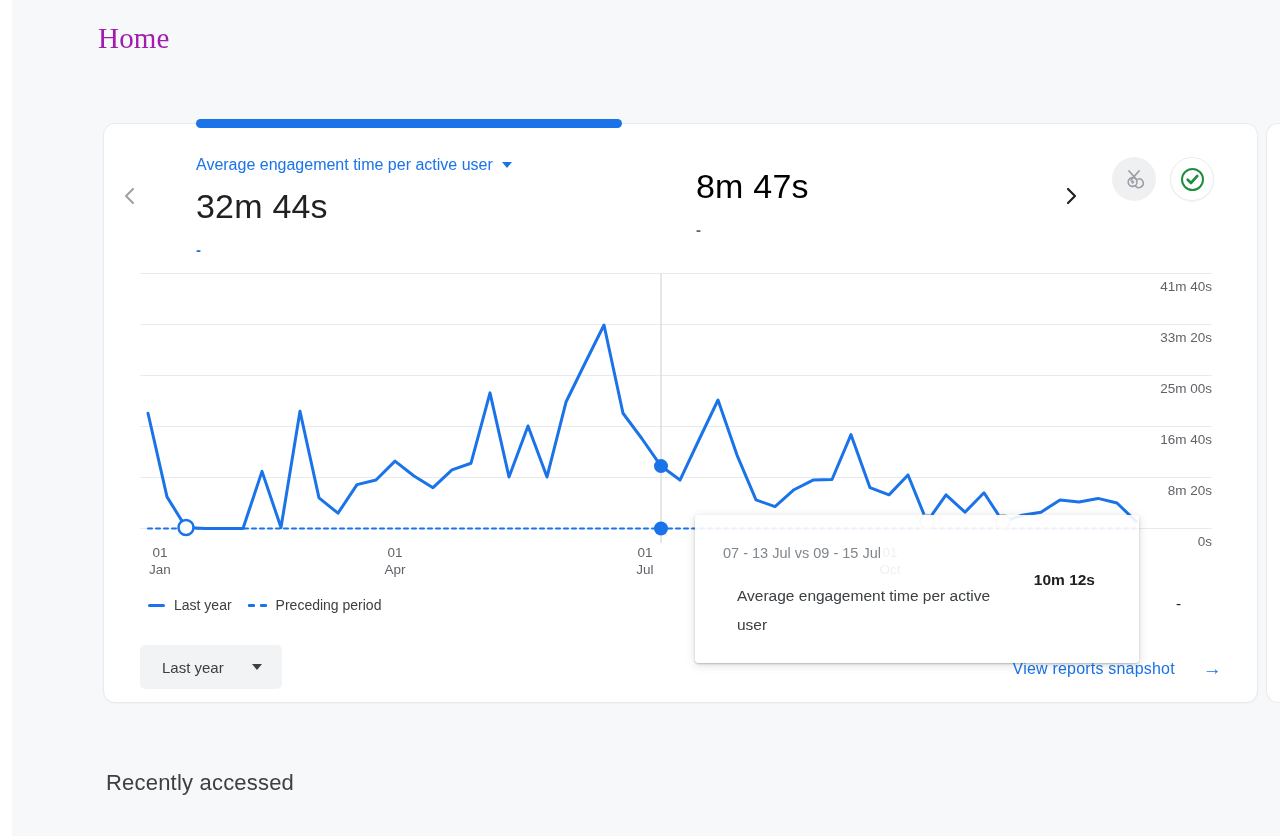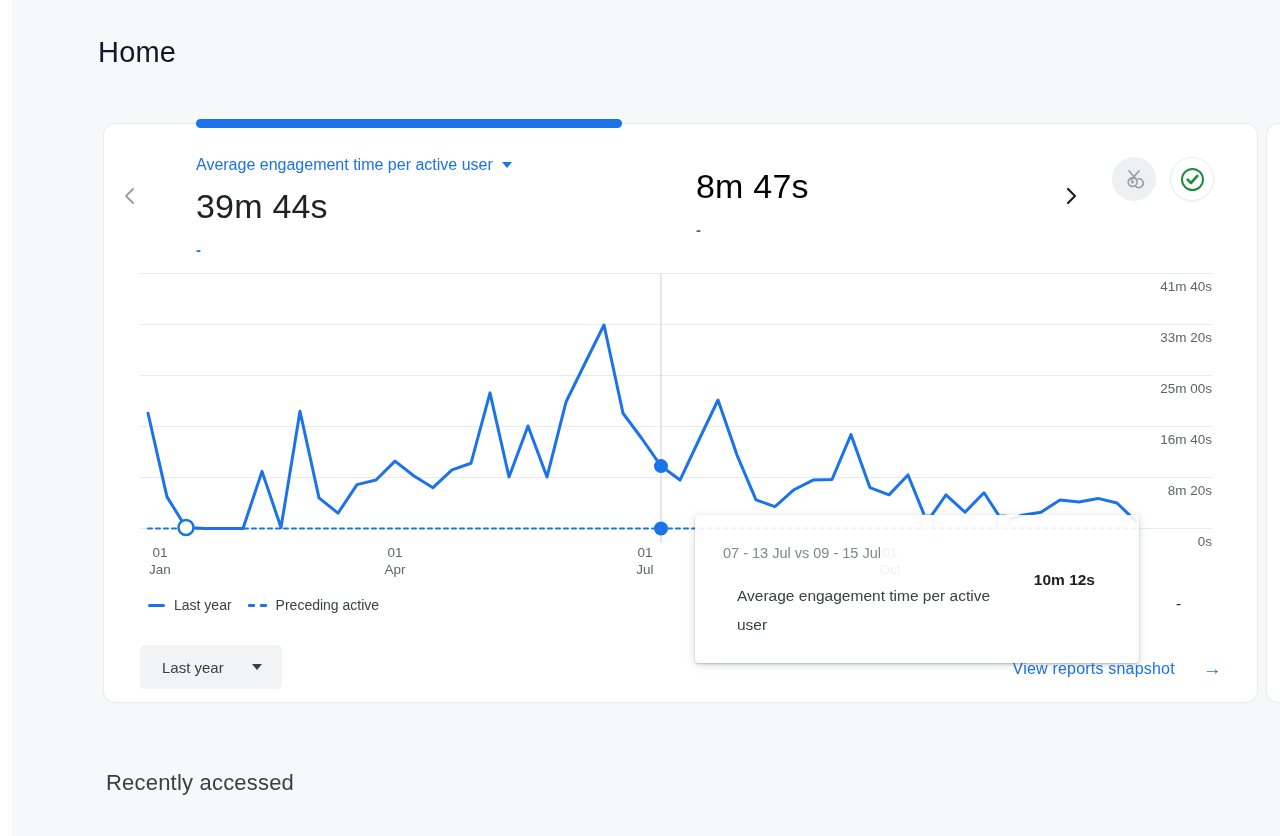--- a/index.html
+++ b/index.html
@@ -1,20 +1,20 @@
 <!DOCTYPE html>
 <html><head>
 <meta charset="utf-8">
 <style>
   * { margin:0; padding:0; box-sizing:border-box; }
   html,body { width:1280px; height:836px; }
   body { font-family:"Liberation Sans","DejaVu Sans",sans-serif; background:#f8f9fa; }
   .page { position:relative; width:1280px; height:836px; overflow:hidden; background:#f6f8f9; }
   .left-rail { position:absolute; left:0; top:0; width:12px; height:836px; background:#ffffff; }
-  .page-title { position:absolute; left:98px; top:36px; font-size:29px; font-weight:400; color:#0f172a; letter-spacing:.2px; }
+  .page-title { position:absolute; left:98px; top:22px; font-size:29px; font-weight:400; color:#a21caf; letter-spacing:.2px;font-family:Liberation Serif, serif; }
   .section-title { position:absolute; left:106px; top:770px; font-size:22px; font-weight:500; color:#3c4043; letter-spacing:.2px; }
 
   .card { position:absolute; left:103px; top:123px; width:1155px; height:580px; background:#ffffff;
           border:1px solid #e8eaed; border-radius:12px; box-shadow:0 1px 2px rgba(0,0,0,.03); z-index:1; }
   .card-next { position:absolute; left:1266px; top:123px; width:16px; height:580px; background:#ffffff;
                border:1px solid #e8eaed; border-right:none; border-radius:12px 0 0 12px; z-index:1; }
   .scrollbar { position:absolute; left:196px; top:119px; width:426px; height:9px; background:#1a73e8; border-radius:5px; z-index:5; }
 
   .chev { position:absolute; width:26px; height:26px; background:none; border:none; cursor:pointer; z-index:2; }
   .chev.left  { left:118px; top:184px; }
@@ -82,21 +82,21 @@
     <svg width="22" height="22" viewBox="0 0 22 22">
       <polyline points="13,4 6,11 13,18" fill="none" stroke="#9aa0a6" stroke-width="2" stroke-linecap="round" stroke-linejoin="round"></polyline>
     </svg>
   </button>
 
   <div class="metric m1">
     <button class="metric-title">
       <span class="lbl">Average engagement time per active user</span>
       <span class="tri"></span>
     </button>
-    <div class="metric-value">39m 44s</div>
+    <div class="metric-value">32m 44s</div>
     <div class="metric-delta">-</div>
   </div>
 
   <div class="metric m2">
     <div class="metric-value">8m 47s</div>
     <div class="metric-delta">-</div>
   </div>
 
   <button class="chev right">
     <svg width="22" height="22" viewBox="0 0 22 22">
@@ -122,21 +122,21 @@
   <div class="legend">
     <span class="li">
       <span class="sw-solid"></span>
       <span>Last year</span>
     </span>
     <span class="li">
       <span class="sw-dash">
           <i></i>
           <i></i>
         </span>
-      <span>Preceding active</span>
+      <span>Preceding period</span>
     </span>
   </div>
 
   <button class="range-btn">
     <span class="txt">Last year</span>
     <span class="caret"></span>
   </button>
 
   <a class="snapshot-link">
     <span>View reports snapshot</span>

